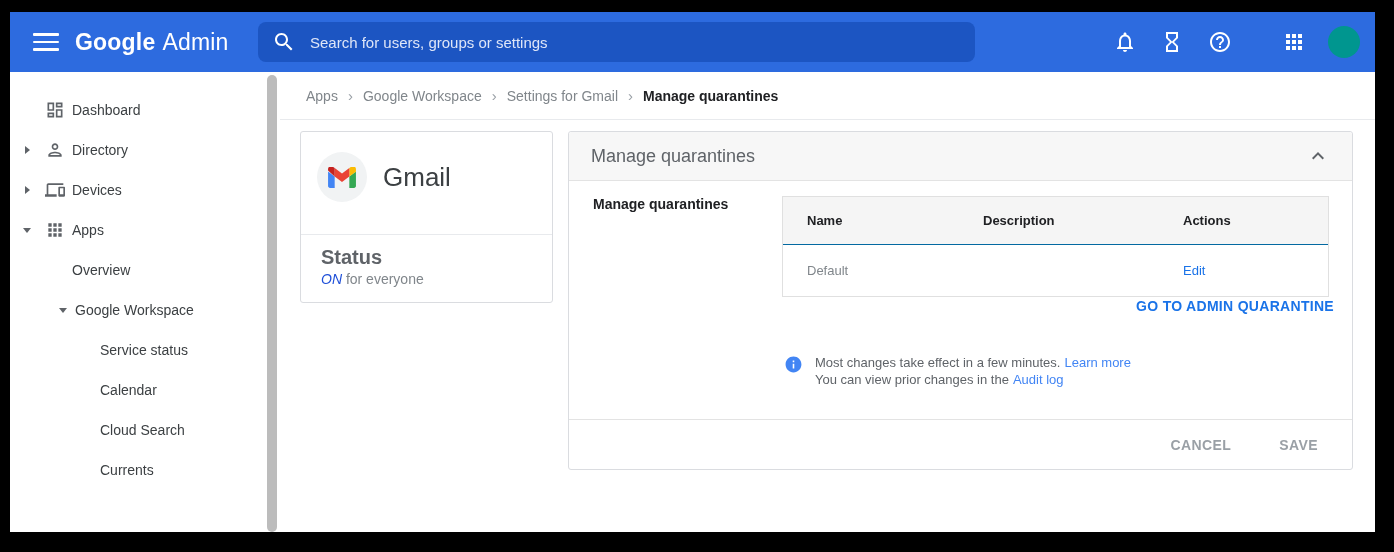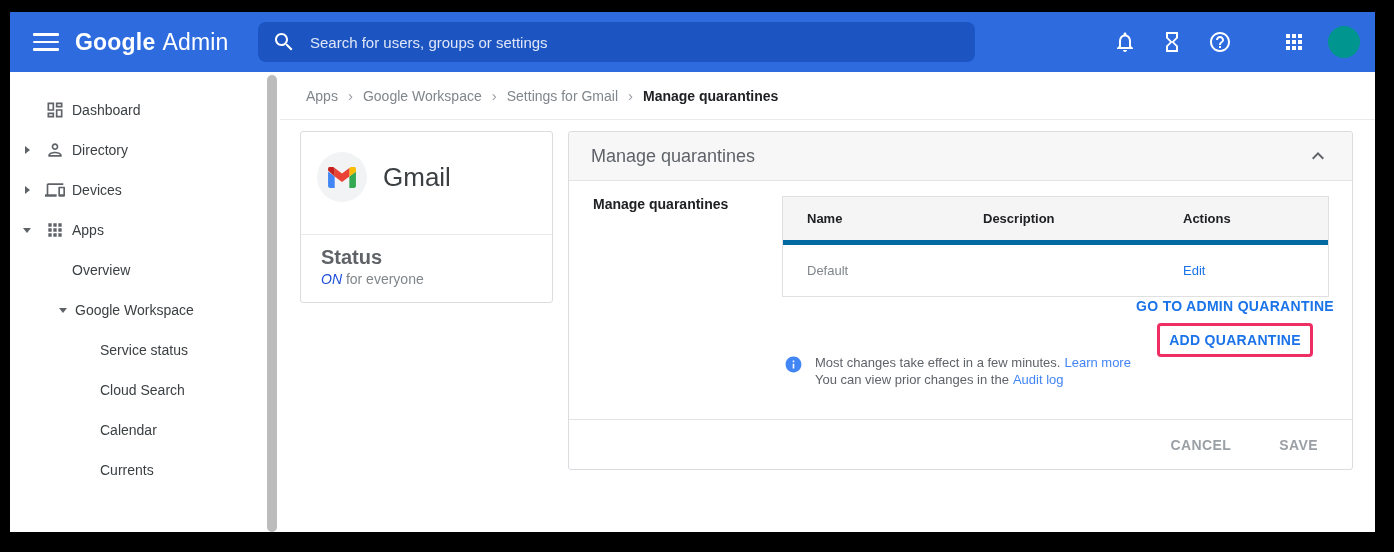--- a/index.html
+++ b/index.html
@@ -51,21 +51,21 @@
   .status-value{position:absolute;left:20px;top:139px;font-size:14px;color:#80868b;}
   .status-on{color:#1d4ed8;font-style:italic;}
 
   
   .panel{position:absolute;left:558px;top:119px;width:785px;height:339px;border:1px solid #dadce0;border-radius:3px;background:#fff;}
   .panel-header{height:49px;background:#f7f7f7;border-bottom:1px solid #e3e3e3;display:flex;align-items:center;justify-content:space-between;padding:0 22px;border-radius:3px 3px 0 0;}
   .panel-title{font-size:18px;color:#5f6368;}
   .collapse-btn{width:24px;height:24px;color:#5f6368;cursor:pointer;}
   .section-label{position:absolute;left:24px;top:64px;font-size:14px;font-weight:700;color:#202124;}
   .qtable{position:absolute;left:213px;top:64px;width:547px;border:1px solid #e0e0e0;font-size:13px;}
-  .qhead{display:grid;grid-template-columns:176px 200px 171px;height:48px;align-items:center;background:#f5f5f5;border-bottom:5px solid #0369a1;color:#202124;font-weight:700;}
+  .qhead{display:grid;grid-template-columns:176px 200px 171px;height:48px;align-items:center;background:#f5f5f5;border-bottom:1px solid #0369a1;color:#202124;font-weight:700;}
   .qrow{display:grid;grid-template-columns:176px 200px 171px;height:51px;align-items:center;background:#fff;color:#80868b;}
   .qcell{padding-left:24px;}
   .edit-link{color:#1a73e8;cursor:pointer;}
   .action-row{position:absolute;top:166px;right:18px;display:flex;align-items:center;gap:9px;flex-direction:column;}
   .txt-btn{font-size:14px;font-weight:700;color:#1a73e8;letter-spacing:.3px;cursor:pointer;}
   .hl-box{border:3px solid #ee2d63;border-radius:4px;padding:5px 9px;}
   .info-row{position:absolute;left:215px;top:222px;display:flex;gap:12px;}
   .info-icon{width:19px;height:19px;flex:0 0 auto;margin-top:1px;}
   .info-text{font-size:13px;color:#5f6368;line-height:17px;}
   .info-link{color:#4285f4;cursor:pointer;margin-left:4px;}
@@ -160,24 +160,24 @@
       <div class="srow lv1a">
         <span class="caret">
             <span class="caret-d"></span>
           </span>
         <span>Google Workspace</span>
       </div>
       <div class="srow lv2">
         <span>Service status</span>
       </div>
       <div class="srow lv2">
+        <span>Calendar</span>
+      </div>
+      <div class="srow lv2">
         <span>Cloud Search</span>
-      </div>
-      <div class="srow lv2">
-        <span>Calendar</span>
       </div>
       <div class="srow lv2">
         <span>Currents</span>
       </div>
       <div class="scrollthumb"></div>
     </div>
 
     <div class="breadcrumb">
       <span class="crumb">Apps</span>
       <span class="sep">›</span>
@@ -225,23 +225,20 @@
         </div>
         <div class="qrow">
           <div class="qcell">Default</div>
           <div class="qcell"></div>
           <div class="qcell"><span class="edit-link">Edit</span></div>
         </div>
       </div>
 
       <div class="action-row">
         <span class="txt-btn">GO TO ADMIN QUARANTINE</span>
-        <span class="hl-box">
-          <span class="txt-btn">ADD QUARANTINE</span>
-        </span>
       </div>
 
       <div class="info-row">
         <svg class="info-icon" viewBox="0 0 24 24">
             <path fill="#4285f4" d="M12 2C6.48 2 2 6.48 2 12s4.48 10 10 10 10-4.48 10-10S17.52 2 12 2zm1 15h-2v-6h2v6zm0-8h-2V7h2v2z"></path>
           </svg>
         <div class="info-text">
           <div>
             <span>Most changes take effect in a few minutes.</span><span class="info-link">Learn more</span>
           </div>

